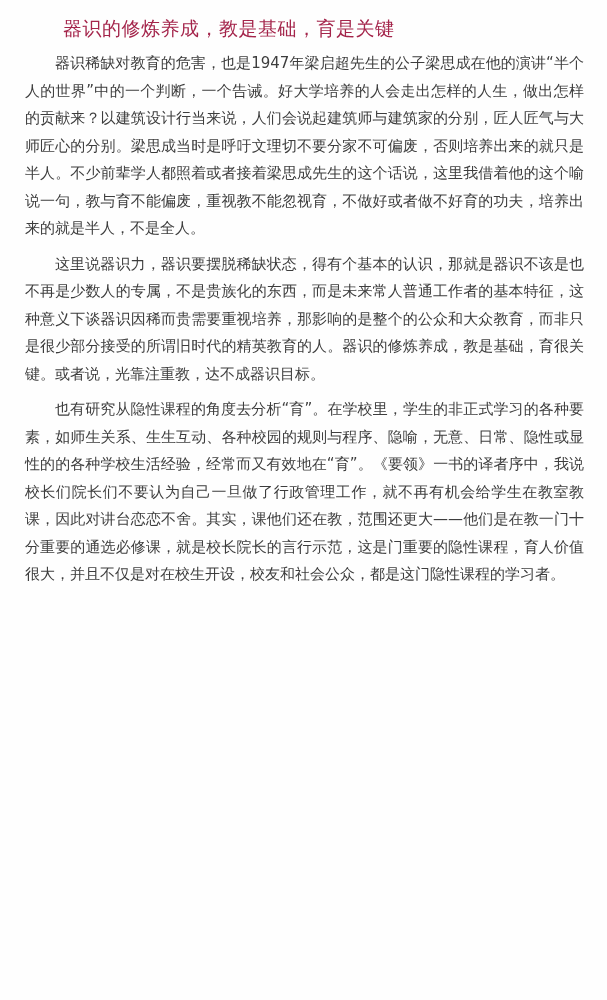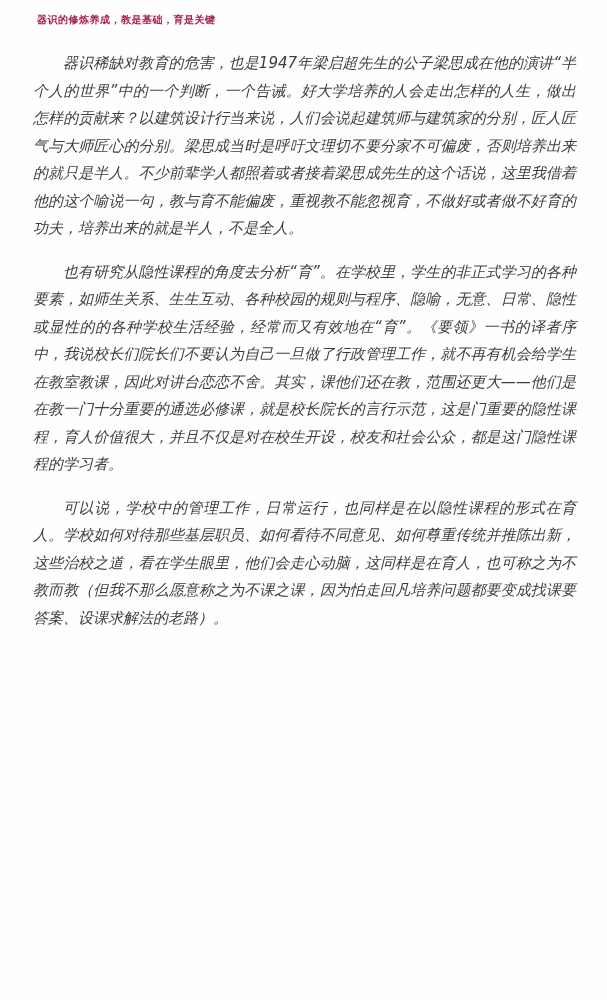--- a/index.html
+++ b/index.html
@@ -18,37 +18,36 @@
     height: 1000px;
     padding: 6px 15px 0 17px;
     font-family: "DejaVu Sans", sans-serif;
     font-size: 15px;
     line-height: 27.5px;
     color: #3d3d3d;
     text-align: justify;
     text-justify: inter-ideograph;
   }
   .title {
-    margin: 0;
-    font-size: 10px;
+    margin: 8px;
+    font-size: 19px;
     line-height: 28px;
-    font-weight: bold;
+    font-weight: normal;
     text-indent: 2em;
     letter-spacing: 0.5px;
   }
   .body p {
-    margin: 16px;
+    margin: 8px;
     padding: 0;
     text-indent: 2em;
-    font-style: italic;
   }
 </style>
 </head>
 <body>
 
 <div class="page" style="color: rgb(61, 61, 61); background: rgb(254, 254, 254);">
   <h1 class="title" style="color: rgb(164, 37, 75);">器识的修炼养成，教是基础，育是关键</h1>
   <div class="body">
     <p>器识稀缺对教育的危害，也是1947年梁启超先生的公子梁思成在他的演讲“半个人的世界”中的一个判断，一个告诫。好大学培养的人会走出怎样的人生，做出怎样的贡献来？以建筑设计行当来说，人们会说起建筑师与建筑家的分别，匠人匠气与大师匠心的分别。梁思成当时是呼吁文理切不要分家不可偏废，否则培养出来的就只是半人。不少前辈学人都照着或者接着梁思成先生的这个话说，这里我借着他的这个喻说一句，教与育不能偏废，重视教不能忽视育，不做好或者做不好育的功夫，培养出来的就是半人，不是全人。</p>
+    <p>这里说器识力，器识要摆脱稀缺状态，得有个基本的认识，那就是器识不该是也不再是少数人的专属，不是贵族化的东西，而是未来常人普通工作者的基本特征，这种意义下谈器识因稀而贵需要重视培养，那影响的是整个的公众和大众教育，而非只是很少部分接受的所谓旧时代的精英教育的人。器识的修炼养成，教是基础，育很关键。或者说，光靠注重教，达不成器识目标。</p>
     <p>也有研究从隐性课程的角度去分析“育”。在学校里，学生的非正式学习的各种要素，如师生关系、生生互动、各种校园的规则与程序、隐喻，无意、日常、隐性或显性的的各种学校生活经验，经常而又有效地在“育”。《要领》一书的译者序中，我说校长们院长们不要认为自己一旦做了行政管理工作，就不再有机会给学生在教室教课，因此对讲台恋恋不舍。其实，课他们还在教，范围还更大——他们是在教一门十分重要的通选必修课，就是校长院长的言行示范，这是门重要的隐性课程，育人价值很大，并且不仅是对在校生开设，校友和社会公众，都是这门隐性课程的学习者。</p>
-    <p>可以说，学校中的管理工作，日常运行，也同样是在以隐性课程的形式在育人。学校如何对待那些基层职员、如何看待不同意见、如何尊重传统并推陈出新，这些治校之道，看在学生眼里，他们会走心动脑，这同样是在育人，也可称之为不教而教（但我不那么愿意称之为不课之课，因为怕走回凡培养问题都要变成找课要答案、设课求解法的老路）。</p>
   </div>
 </div>
 
 </body></html>

